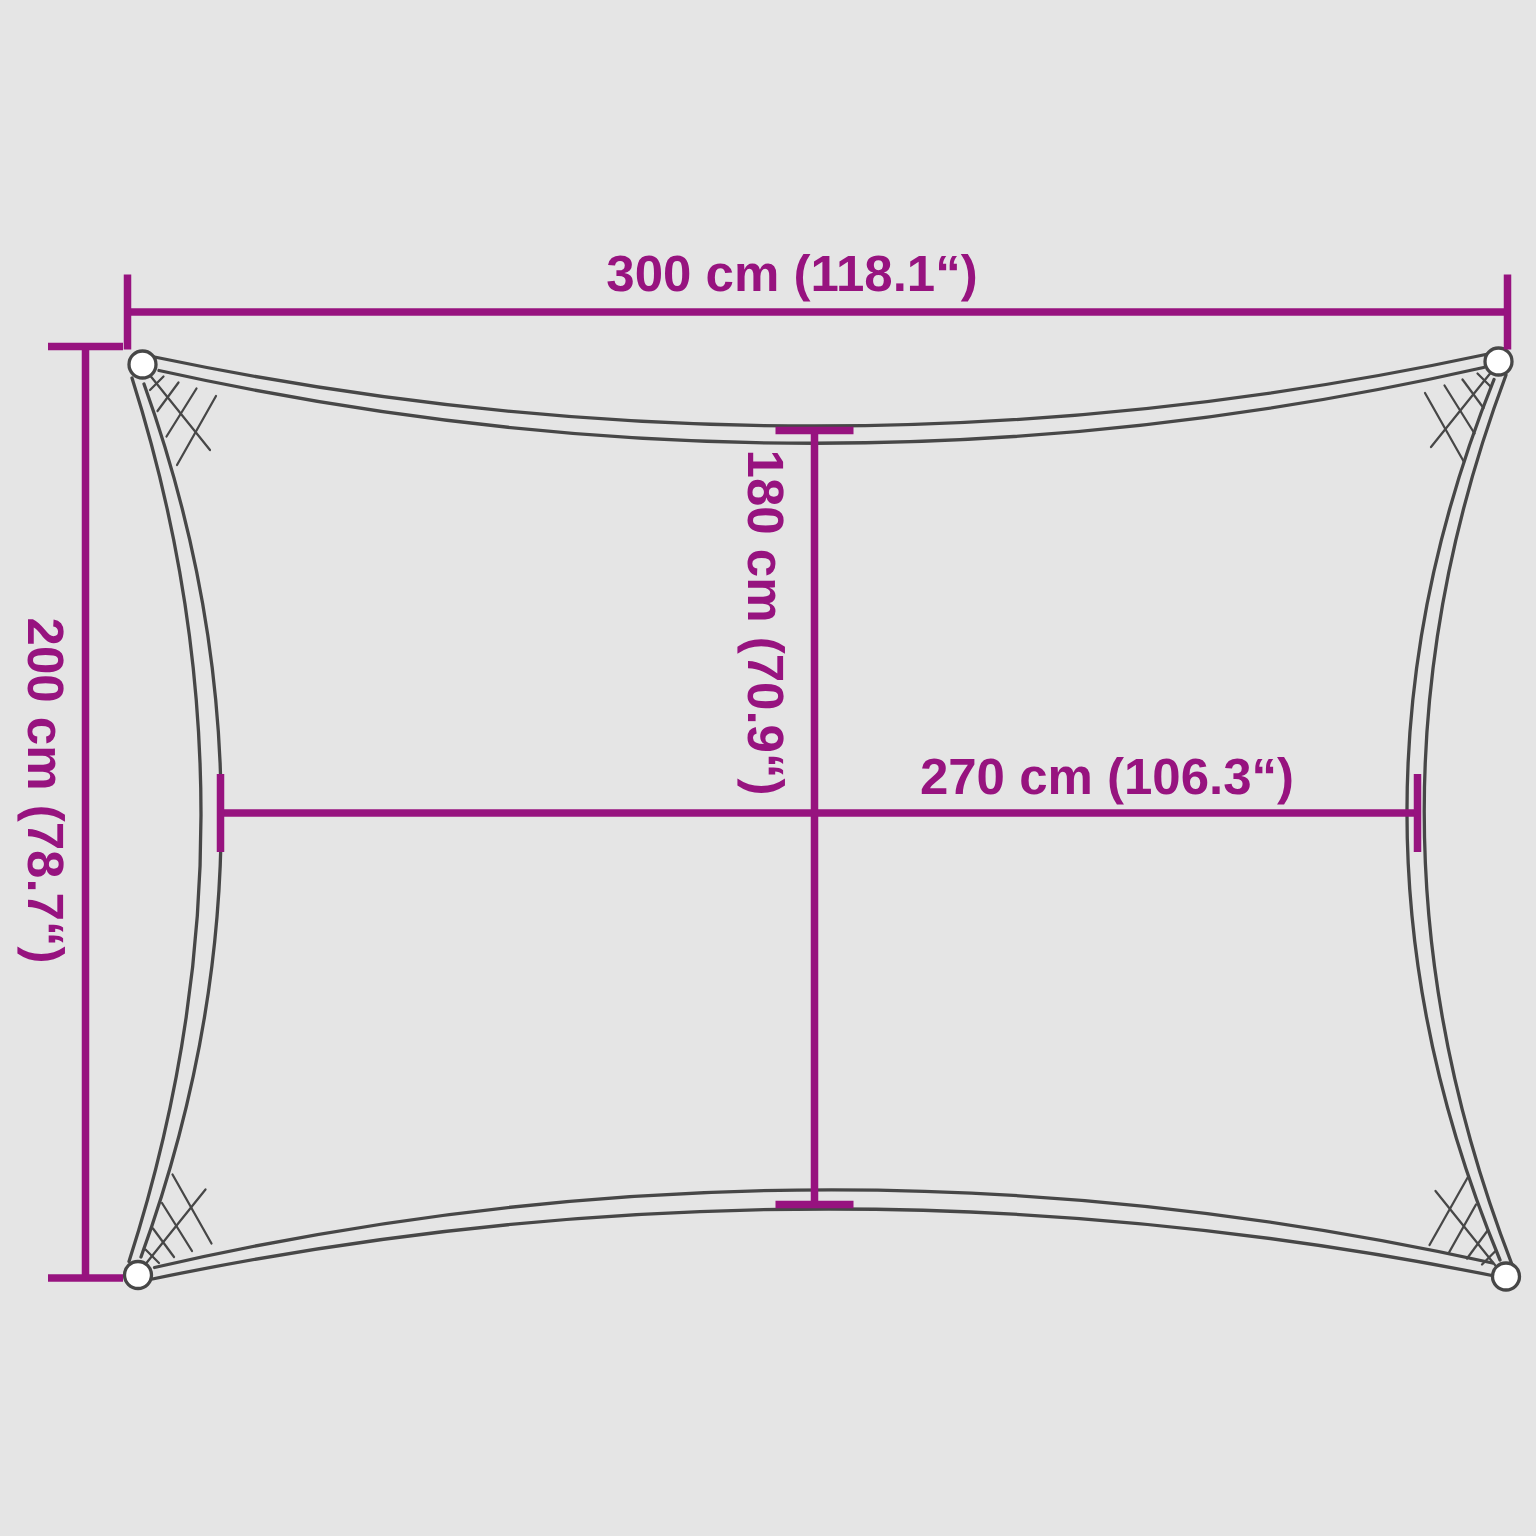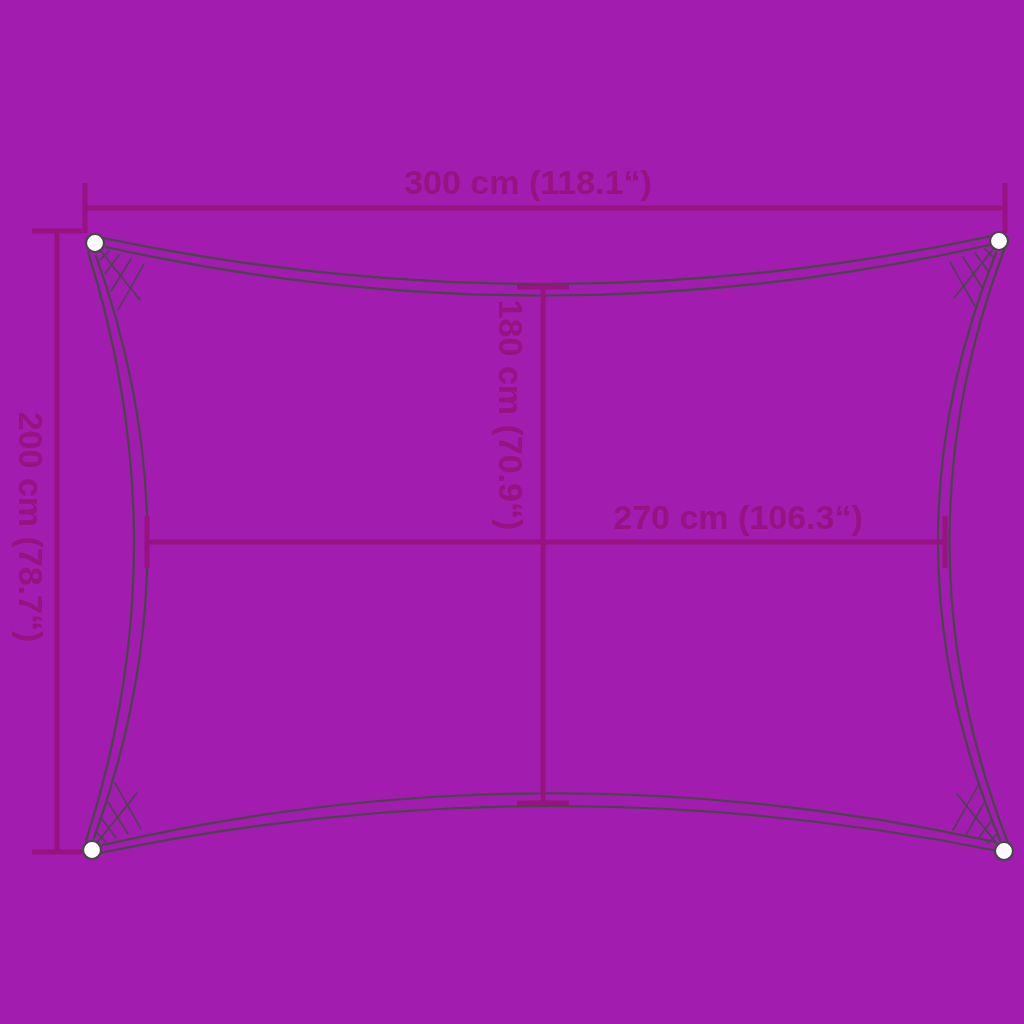--- a/index.html
+++ b/index.html
@@ -4,21 +4,21 @@
 <style>
   html, body { margin: 0; padding: 0; }
   body {
     background: #ffffff;
     font-family: "Liberation Sans", sans-serif;
   }
   .canvas {
     position: relative;
     width: 1024px;
     height: 1024px;
-    background: #a21caf;
+    background: #e5e5e5;
     overflow: hidden;
   }
   svg { display: block; }
   .sail-stroke {
     fill: none;
     stroke: #474747;
     stroke-width: 2.2;
     stroke-linecap: round;
   }
   .lace-stroke {

